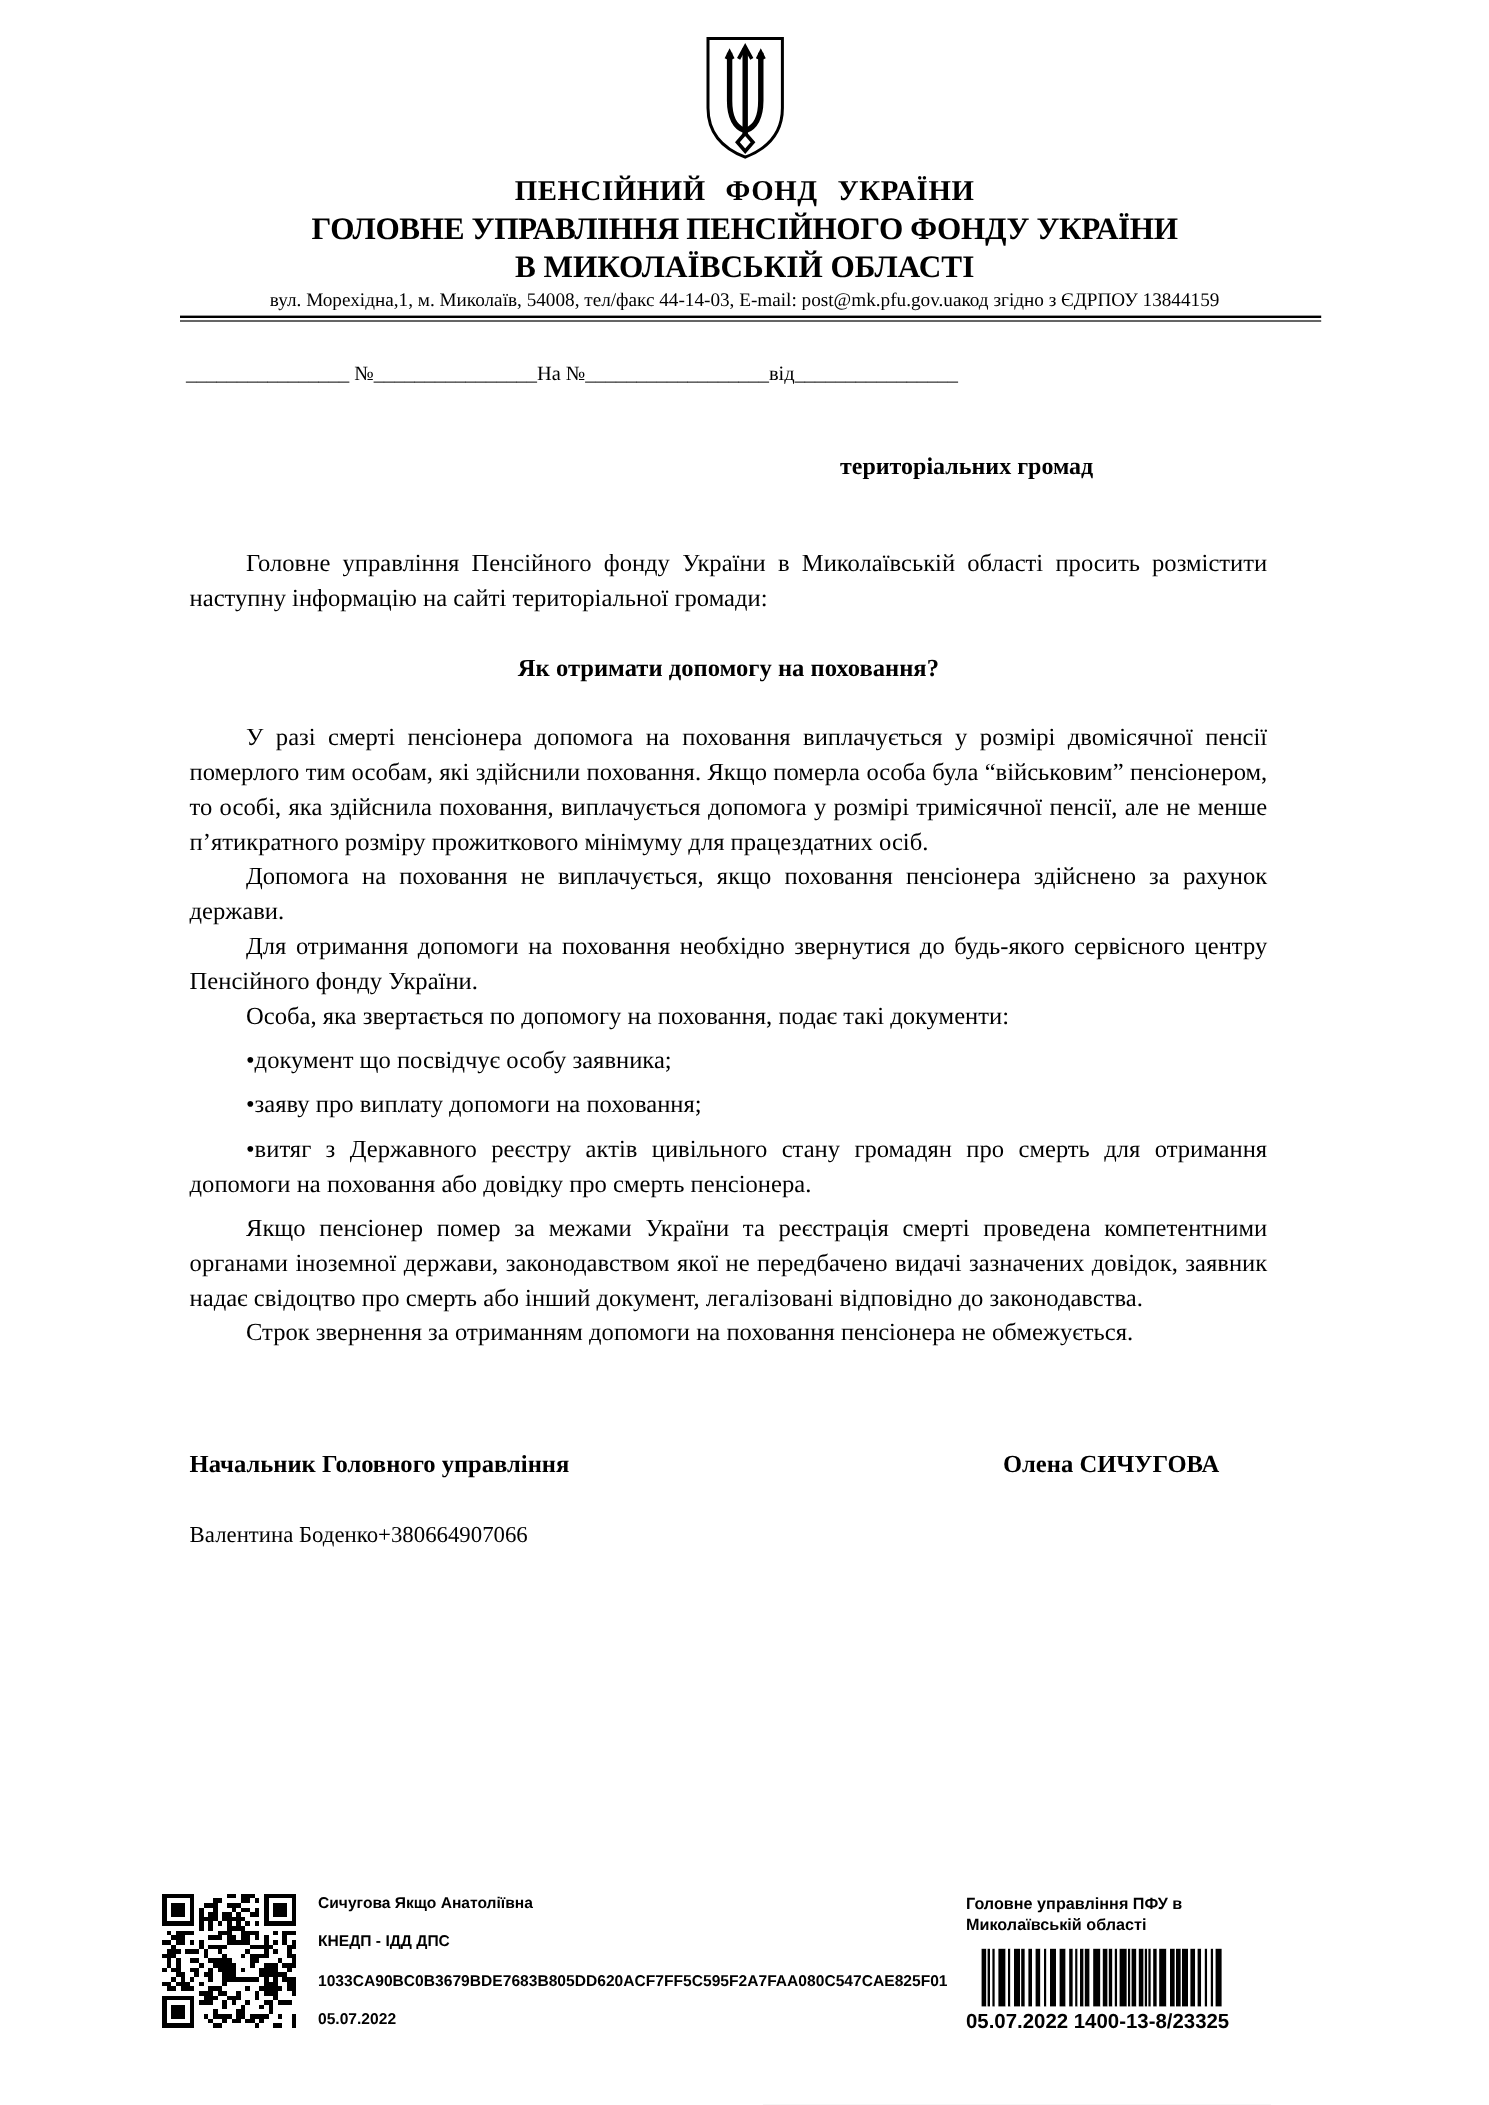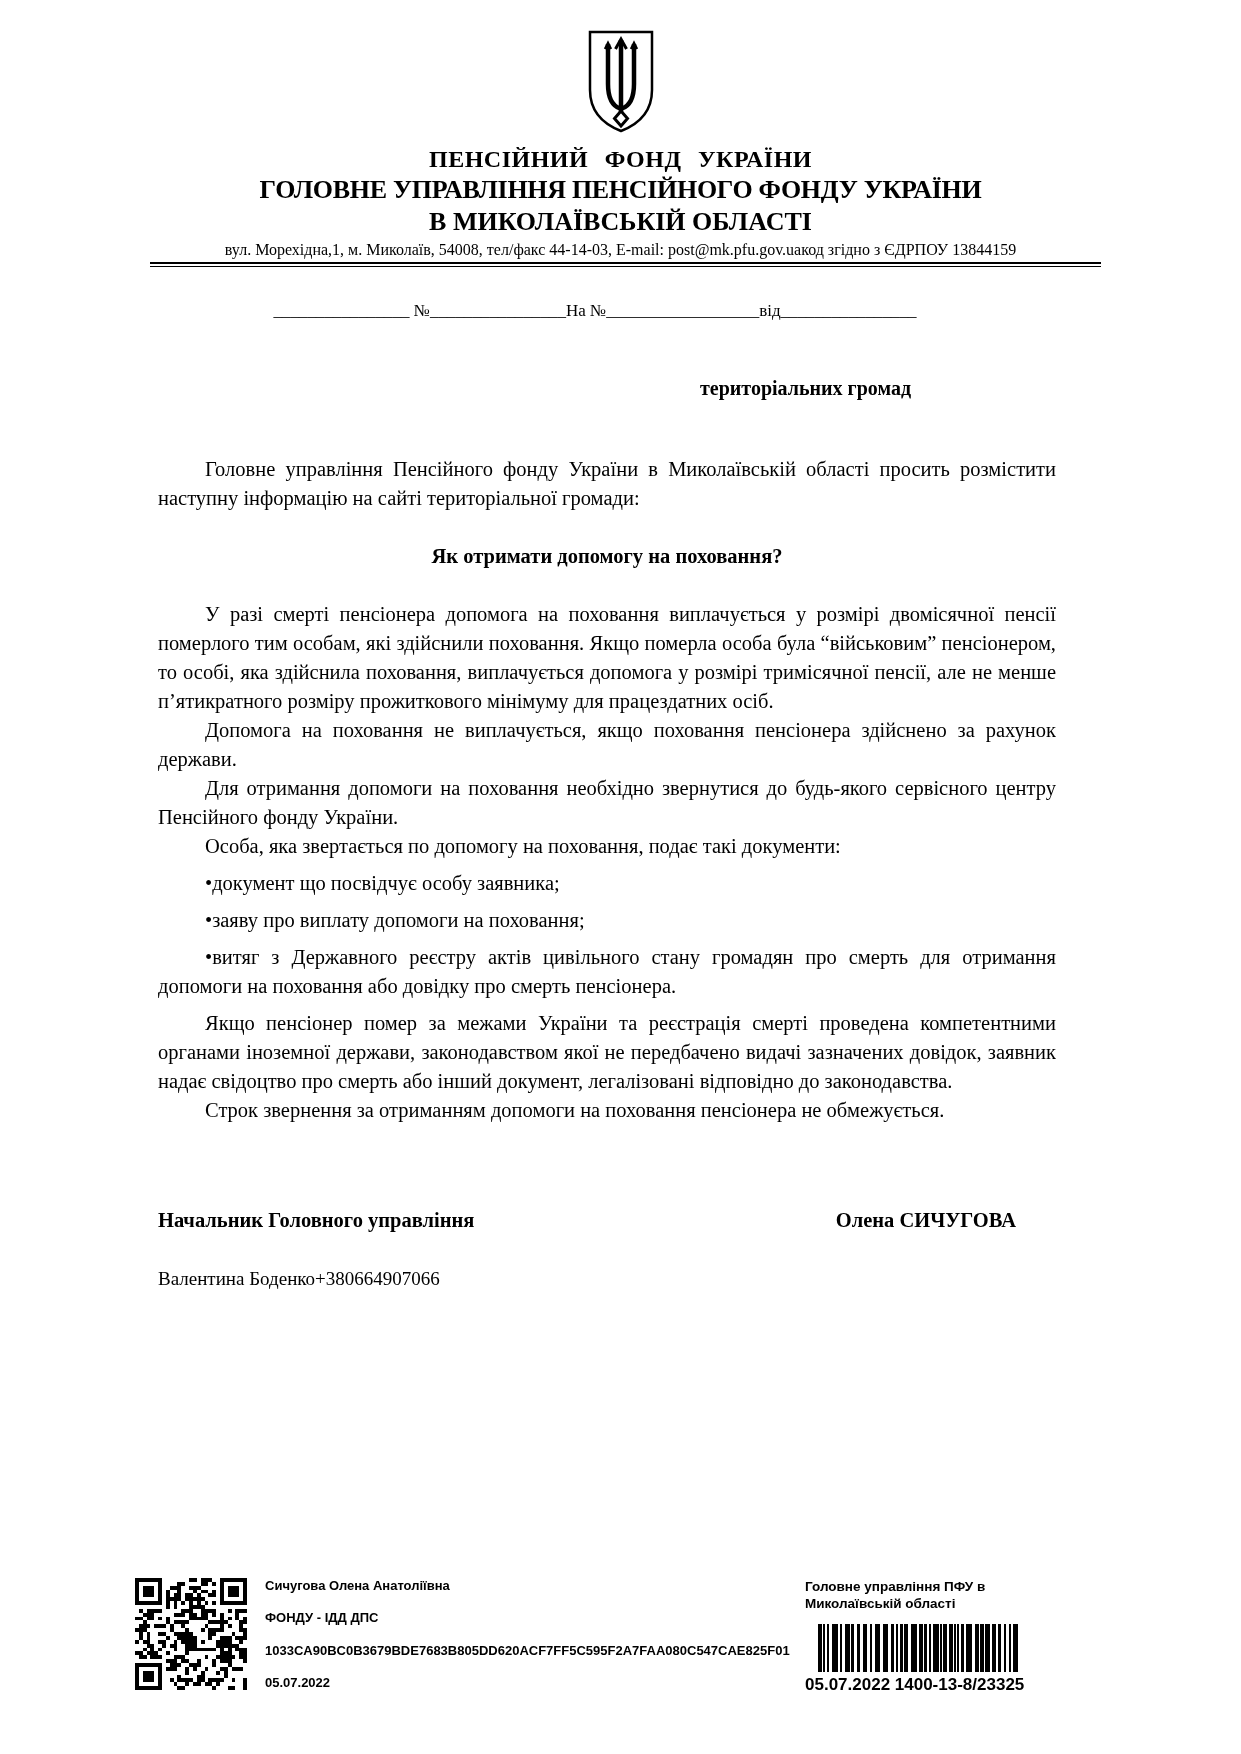--- a/index.html
+++ b/index.html
@@ -22,21 +22,21 @@
   }
   .org-line2{ font-size:26px; font-weight:bold; letter-spacing:-0.3px; margin-top:2px; }
   .org-line3{ font-size:26px; font-weight:bold; margin-top:2px; }
   .address-line{ font-size:16px; margin-top:4px; }
   .rule{ margin:3px 140px 0 150px; }
   .rule .thick{ height:2px; background:#000; }
   .rule .thin{ height:1px; background:#000; margin-top:2px; }
 
   
   .ref-row{
-    display:flex; justify-content:center;
+    display:flex; justify-content:flex-start;
     padding:0 206px 0 155px;
     margin-top:34px;
     font-size:17px;
     white-space:nowrap;
   }
 
   
   .addressee{
     margin:52px 0 0 700px;
     font-size:20px; font-weight:bold; line-height:30px;
@@ -544,22 +544,22 @@
         <rect x="5" y="28" width="1" height="1" fill="#000"></rect>
         <rect x="6" y="28" width="1" height="1" fill="#000"></rect>
         <rect x="11" y="28" width="1" height="1" fill="#000"></rect>
         <rect x="12" y="28" width="1" height="1" fill="#000"></rect>
         <rect x="20" y="28" width="1" height="1" fill="#000"></rect>
         <rect x="24" y="28" width="1" height="1" fill="#000"></rect>
         <rect x="25" y="28" width="1" height="1" fill="#000"></rect>
         <rect x="28" y="28" width="1" height="1" fill="#000"></rect>
       </svg>
     <div class="esign-lines">
-      <div>Сичугова Олена Анатоліївна</div>
-      <div>ФОНДУ - ІДД ДПС</div>
+      <div>Сичугова Якщо Анатоліївна</div>
+      <div>КНЕДП - ІДД ДПС</div>
       <div>1033CA90BC0B3679BDE7683B805DD620ACF7FF5C595F2A7FAA080C547CAE825F01</div>
       <div>05.07.2022</div>
     </div>
   </div>
 
   <div class="stamp">
     <div class="stamp-org">
       <div>Головне управління ПФУ в</div>
       <div>Миколаївській області</div>
     </div>

